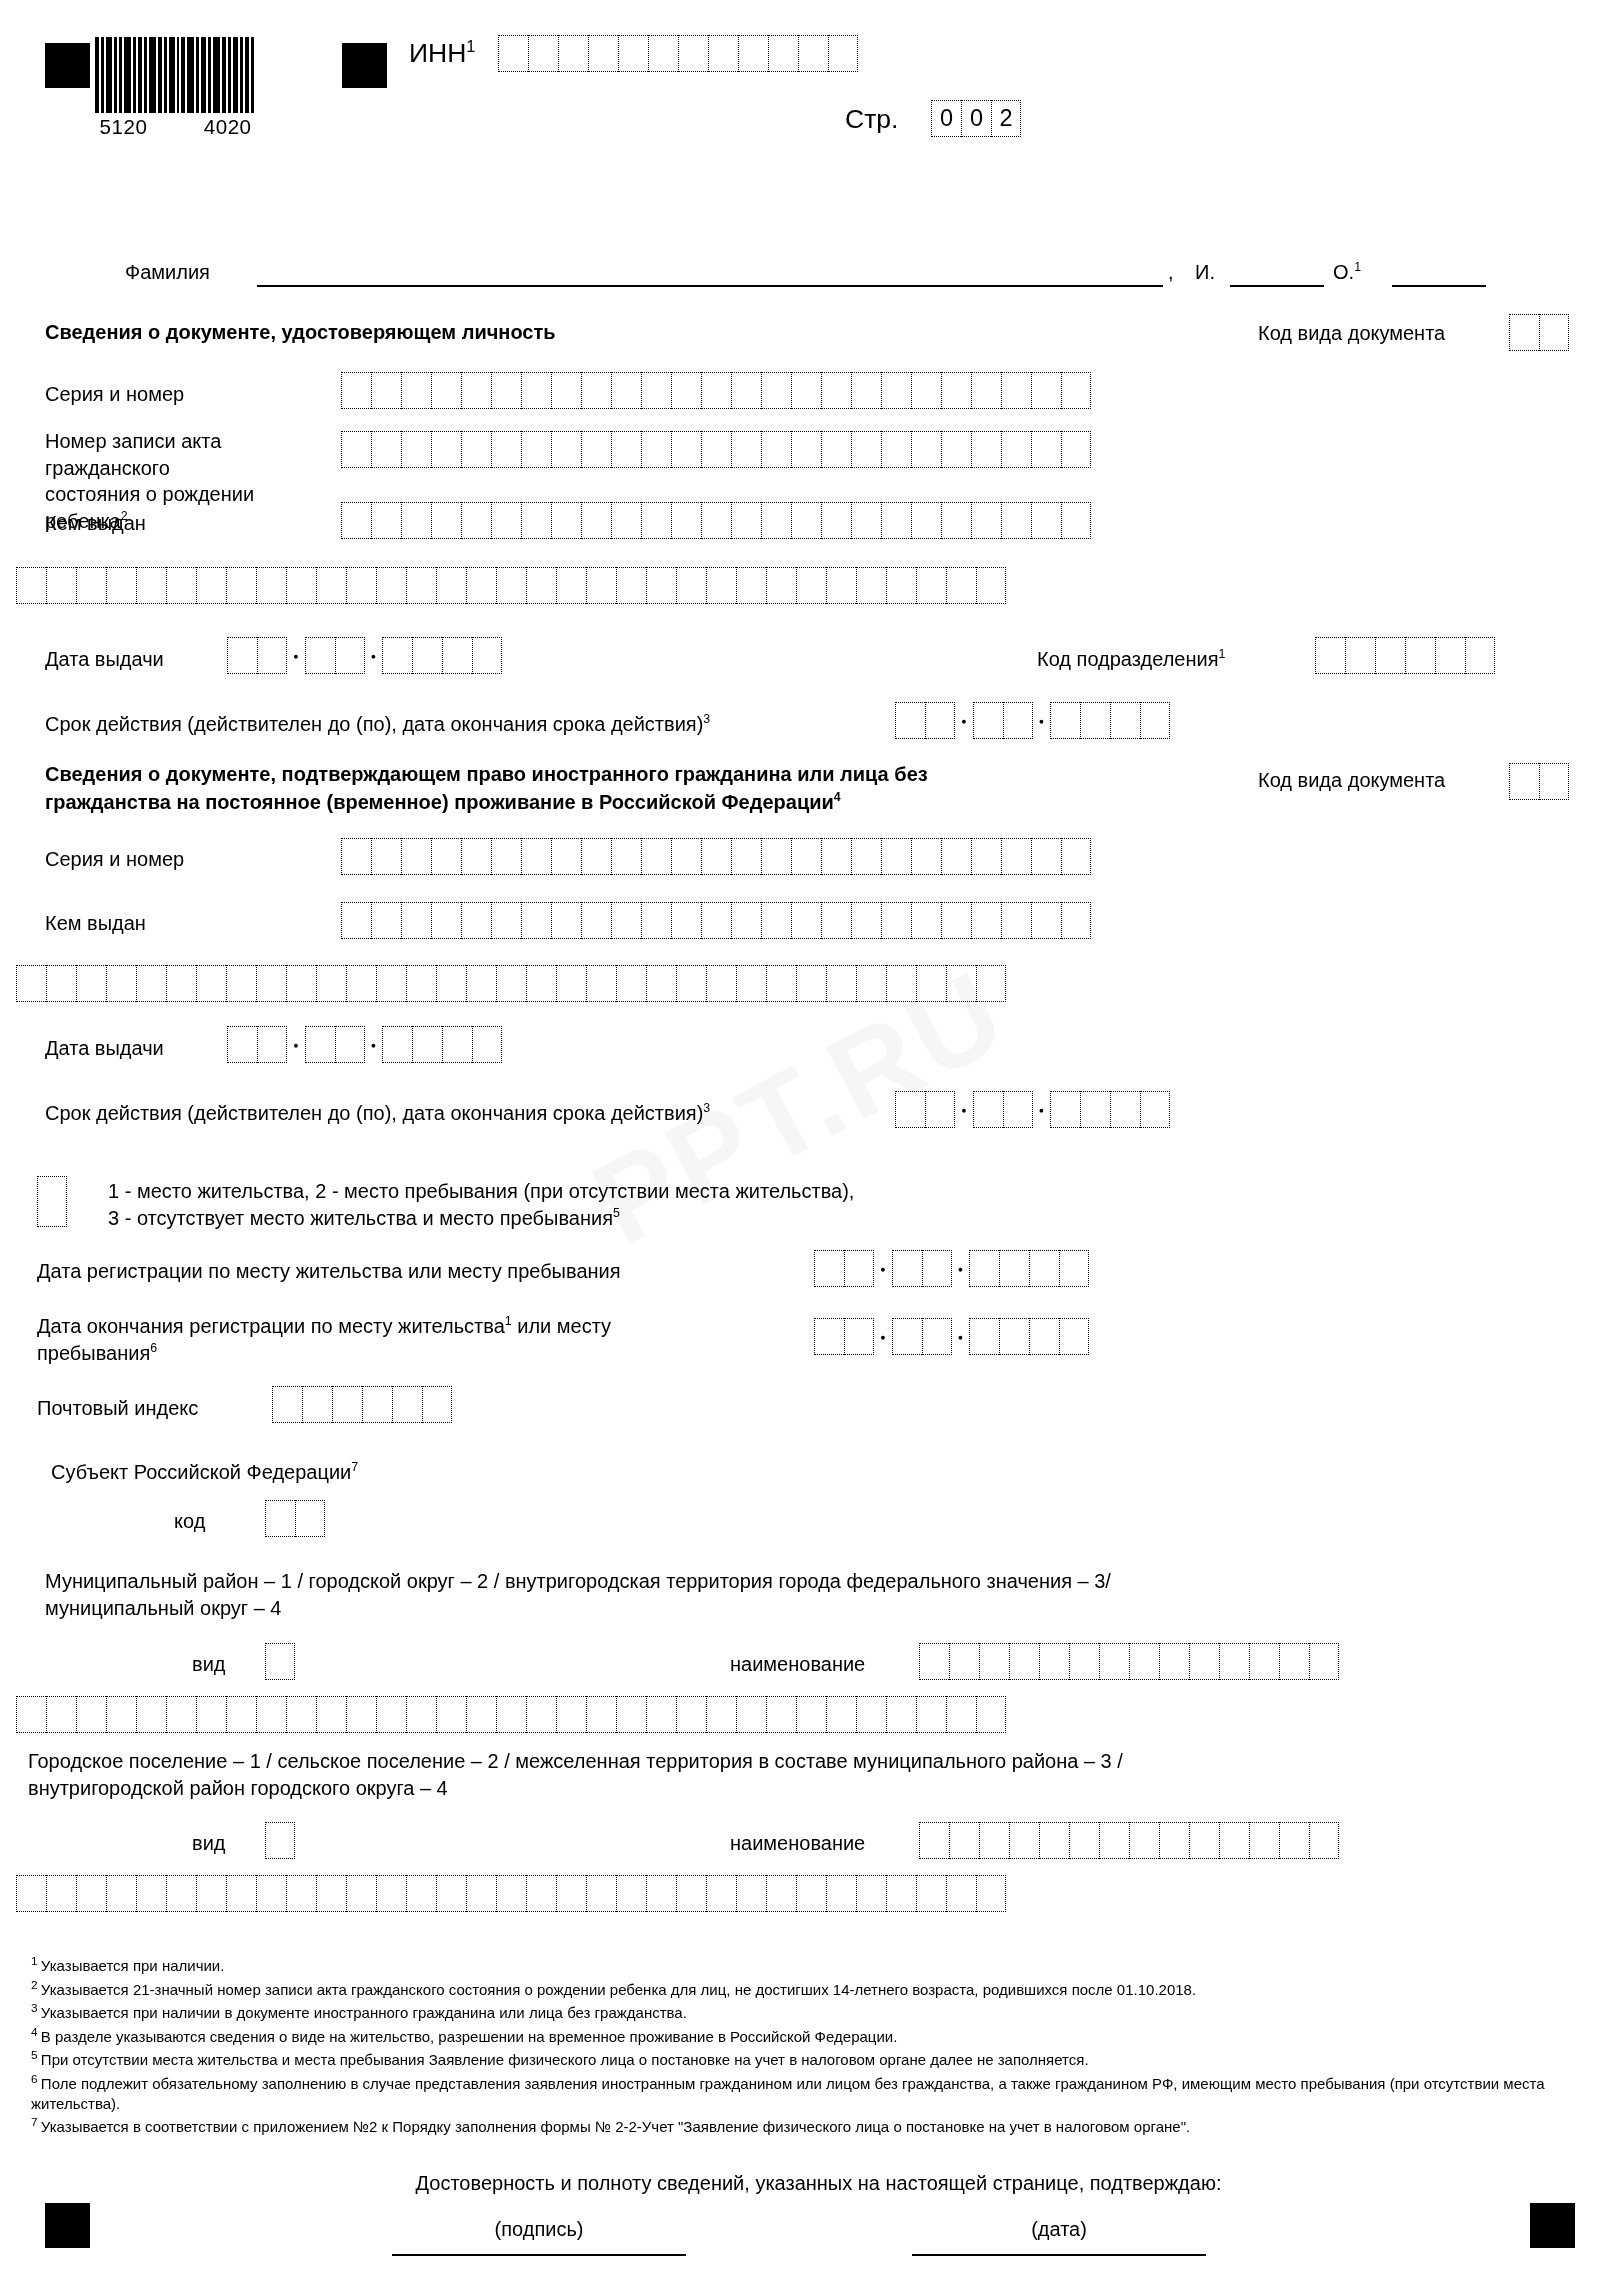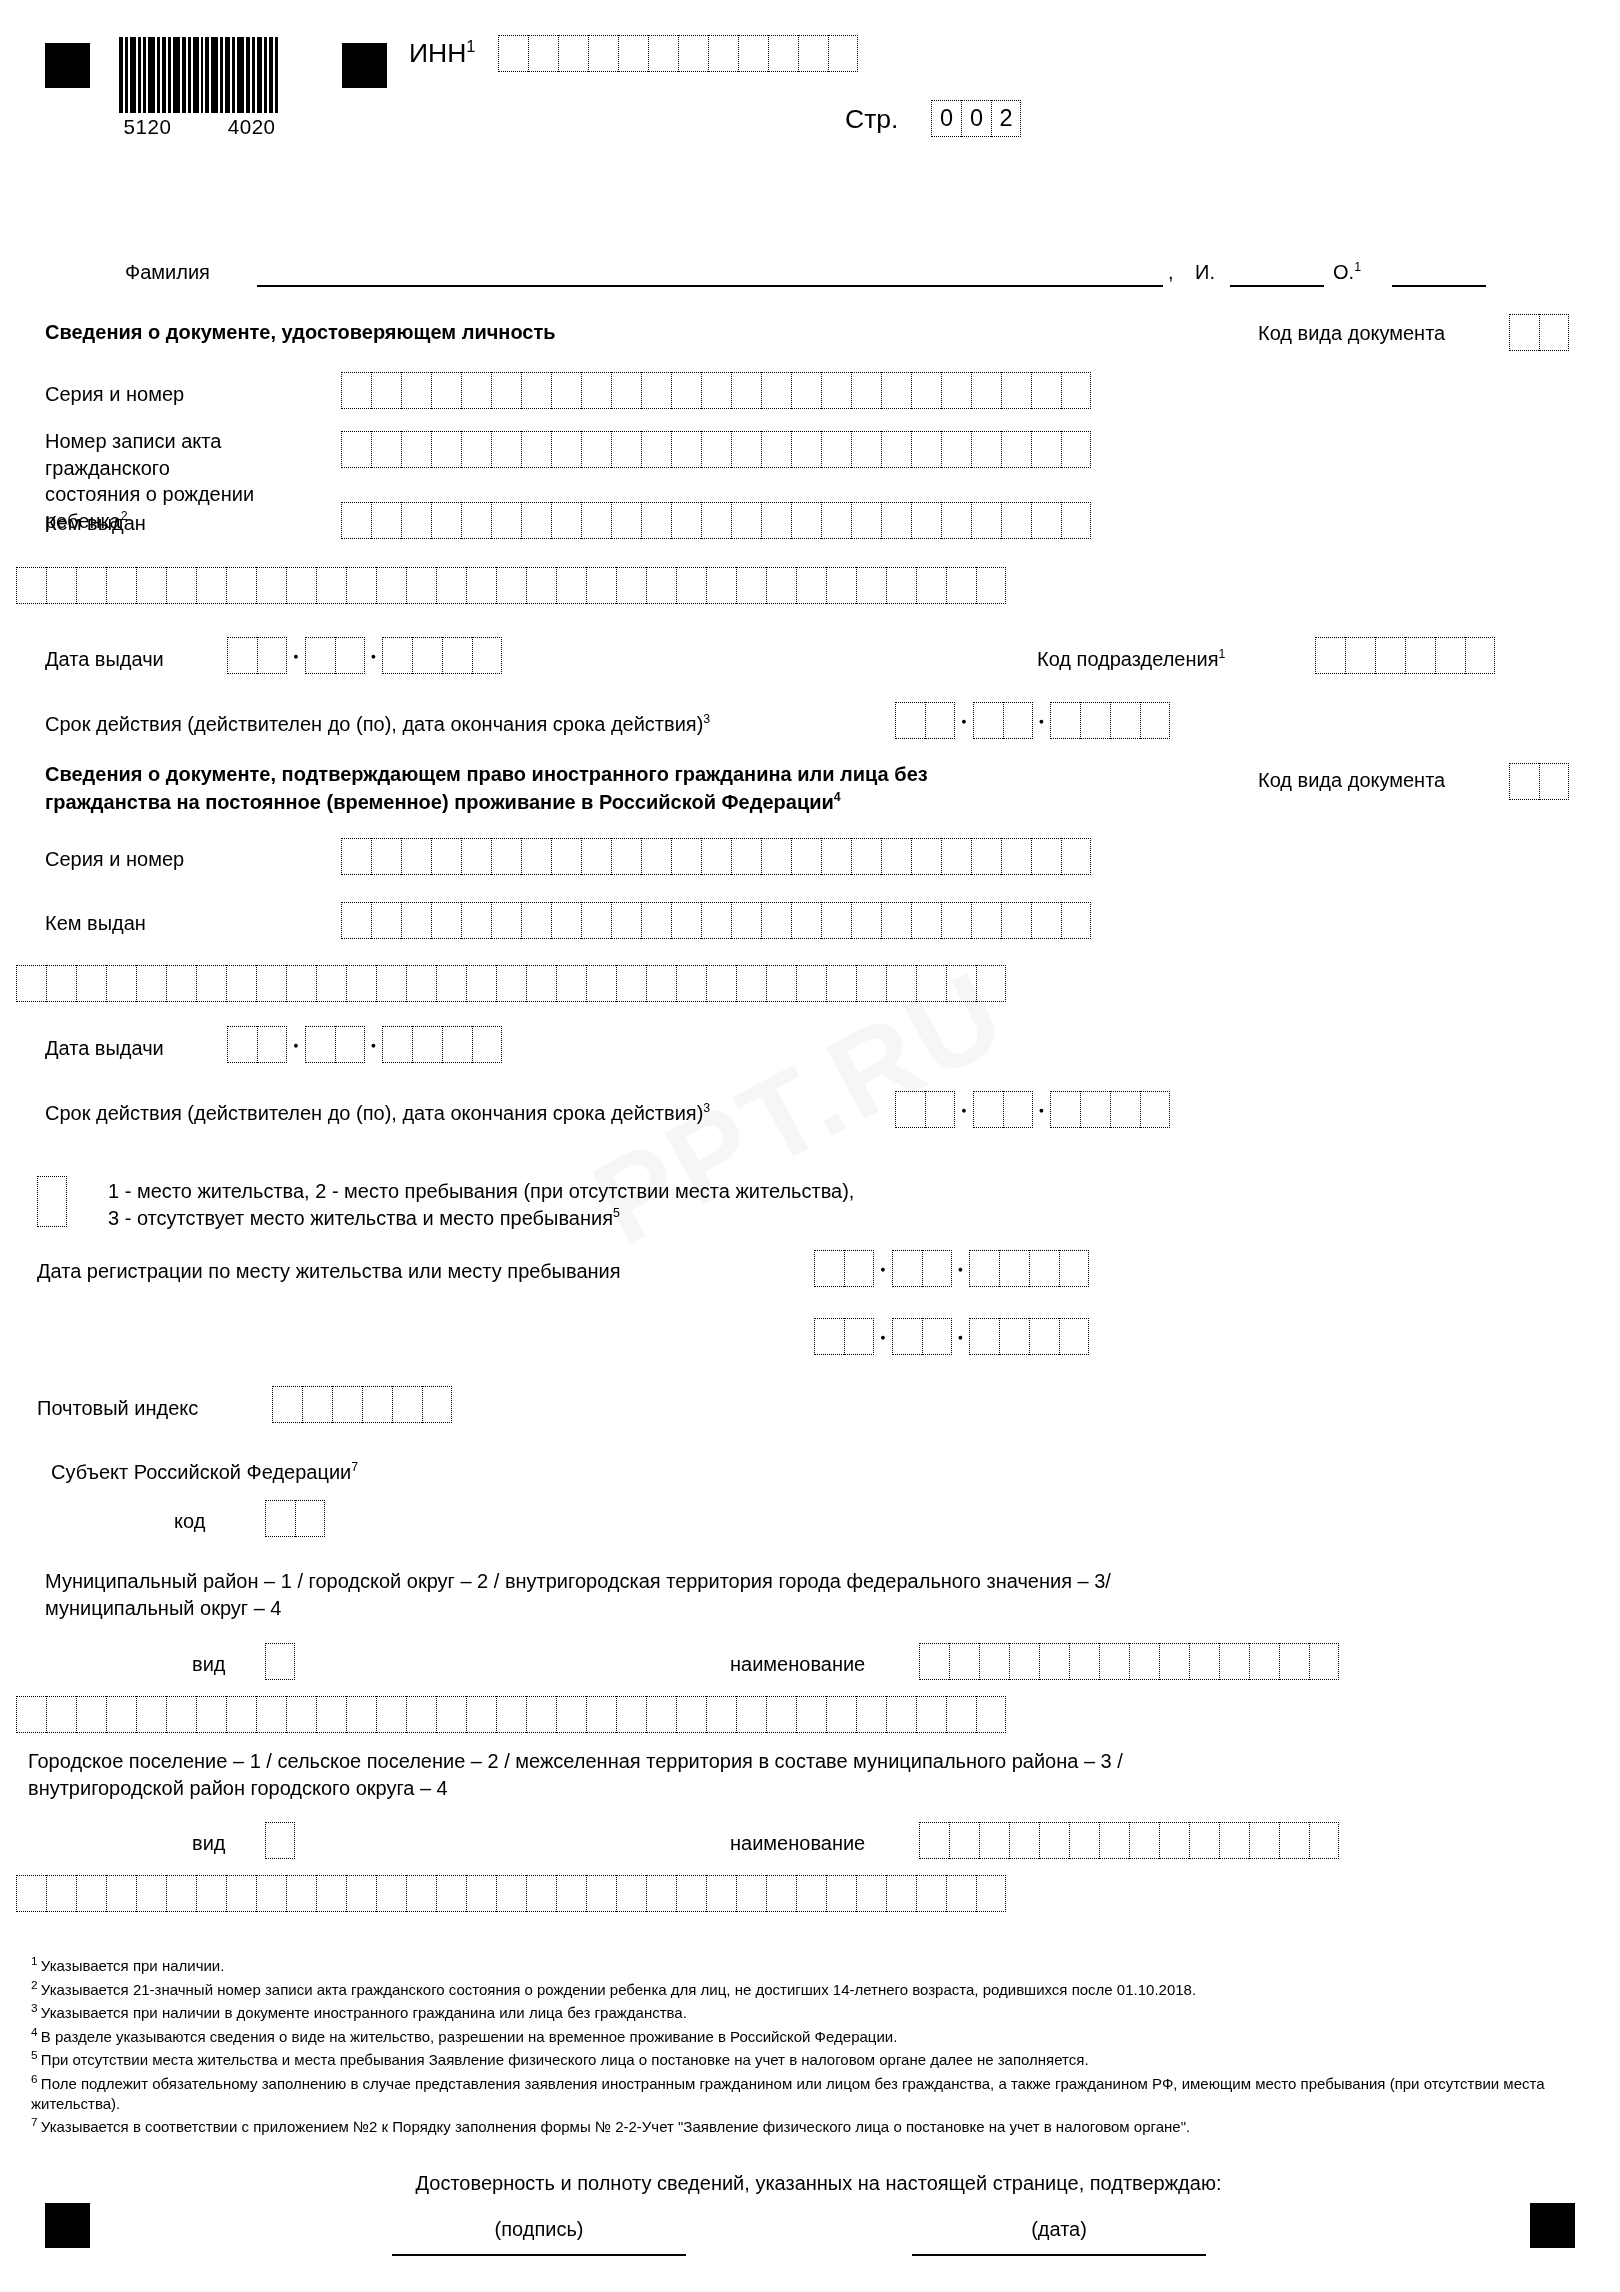--- a/index.html
+++ b/index.html
@@ -92,21 +92,21 @@
 
 <div id="page">
 
   <div class="wmk" style="left:578px; top:1039px;">PPT.RU</div>
 
   <div class="abs corner-sq" style="left:45px; top:43px;"></div>
   <div class="abs corner-sq" style="left:342px; top:43px;"></div>
   <div class="abs corner-sq" style="left:45px; top:2203px;"></div>
   <div class="abs corner-sq" style="left:1530px; top:2203px;"></div>
 
-  <div class="abs barcode-wrap" style="left:119px; top:37px;">
+  <div class="abs barcode-wrap" style="left:95px; top:37px;">
     <div class="barcode-bars">
       <i style="width:3.9px"></i>
         <i style="width:2.9px"></i>
         <i style="width:5.9px"></i>
         <i style="width:2.9px"></i>
       <i style="width:3.9px"></i>
         <i style="width:6.9px"></i>
         <i style="width:2.9px"></i>
         <i style="width:3.9px"></i>
       <i style="width:2.9px"></i>
@@ -522,20 +522,24 @@
       </div>
     <div class="dot-sep"></div>
     <div class="cells">
         <div class="cell"></div>
         <div class="cell"></div>
         <div class="cell"></div>
         <div class="cell"></div>
       </div>
   </div>
 
+  <div class="abs lbl-wrap" style="left:37px; top:1313px; width:774px;">
+    <span>Дата окончания регистрации по месту жительства</span><sup>1</sup><span> или месту</span><br>
+    <span>пребывания</span><sup>6</sup>
+  </div>
   <div class="abs freerow" style="left:814px; top:1318px;">
     <div class="cells">
         <div class="cell"></div>
         <div class="cell"></div>
       </div>
     <div class="dot-sep"></div>
     <div class="cells">
         <div class="cell"></div>
         <div class="cell"></div>
       </div>

